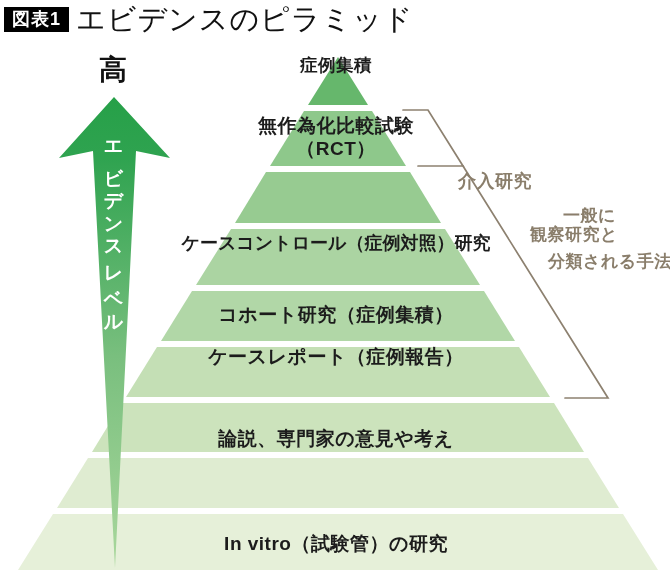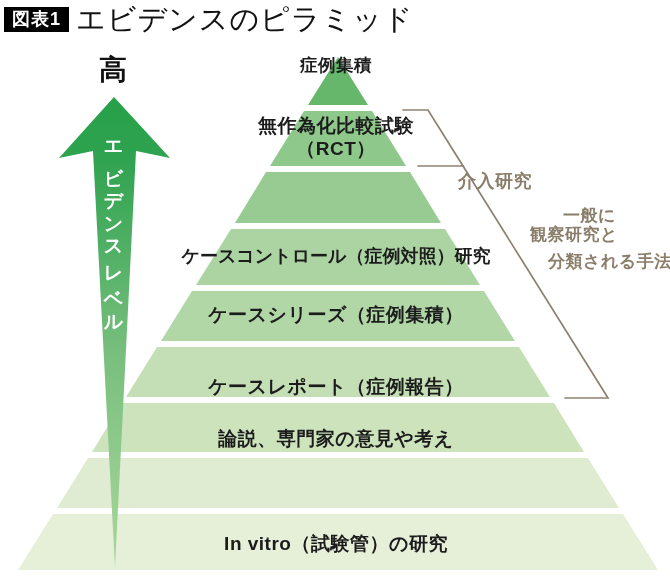--- a/index.html
+++ b/index.html
@@ -94,25 +94,25 @@
   <div class="band-label two-line small" style="top:54px;">
     <div>症例集積</div>
   </div>
 
   <div class="band-label two-line" style="top:114px;">
     <div>無作為化比較試験</div>
     <div>（RCT）</div>
   </div>
 
 
-  <div class="band-label long" style="top:245px;text-align:center;">ケースコントロール（症例対照）研究</div>
+  <div class="band-label long" style="top:232px;text-align:center;">ケースコントロール（症例対照）研究</div>
 
-  <div class="band-label" style="top:304px;">ケースシリーズ（症例集積）</div>
+  <div class="band-label" style="top:304px;">コホート研究（症例集積）</div>
 
-  <div class="band-label" style="top:376px;">ケースレポート（症例報告）</div>
+  <div class="band-label" style="top:346px;">ケースレポート（症例報告）</div>
 
   <div class="band-label" style="top:428px;">論説、専門家の意見や考え</div>
 
 
   <div class="band-label" style="top:533px;text-align:center;">In vitro（試験管）の研究</div>
 
   <div class="annotation" style="left:458px;top:124px;font-size:18px;margin-top:48px;">介入研究</div>
 
   <div class="annotation" style="left:523px;top:207px;margin-left:40px;">一般に</div>
   <div class="annotation" style="left:530px;top:226px;">観察研究と</div>

